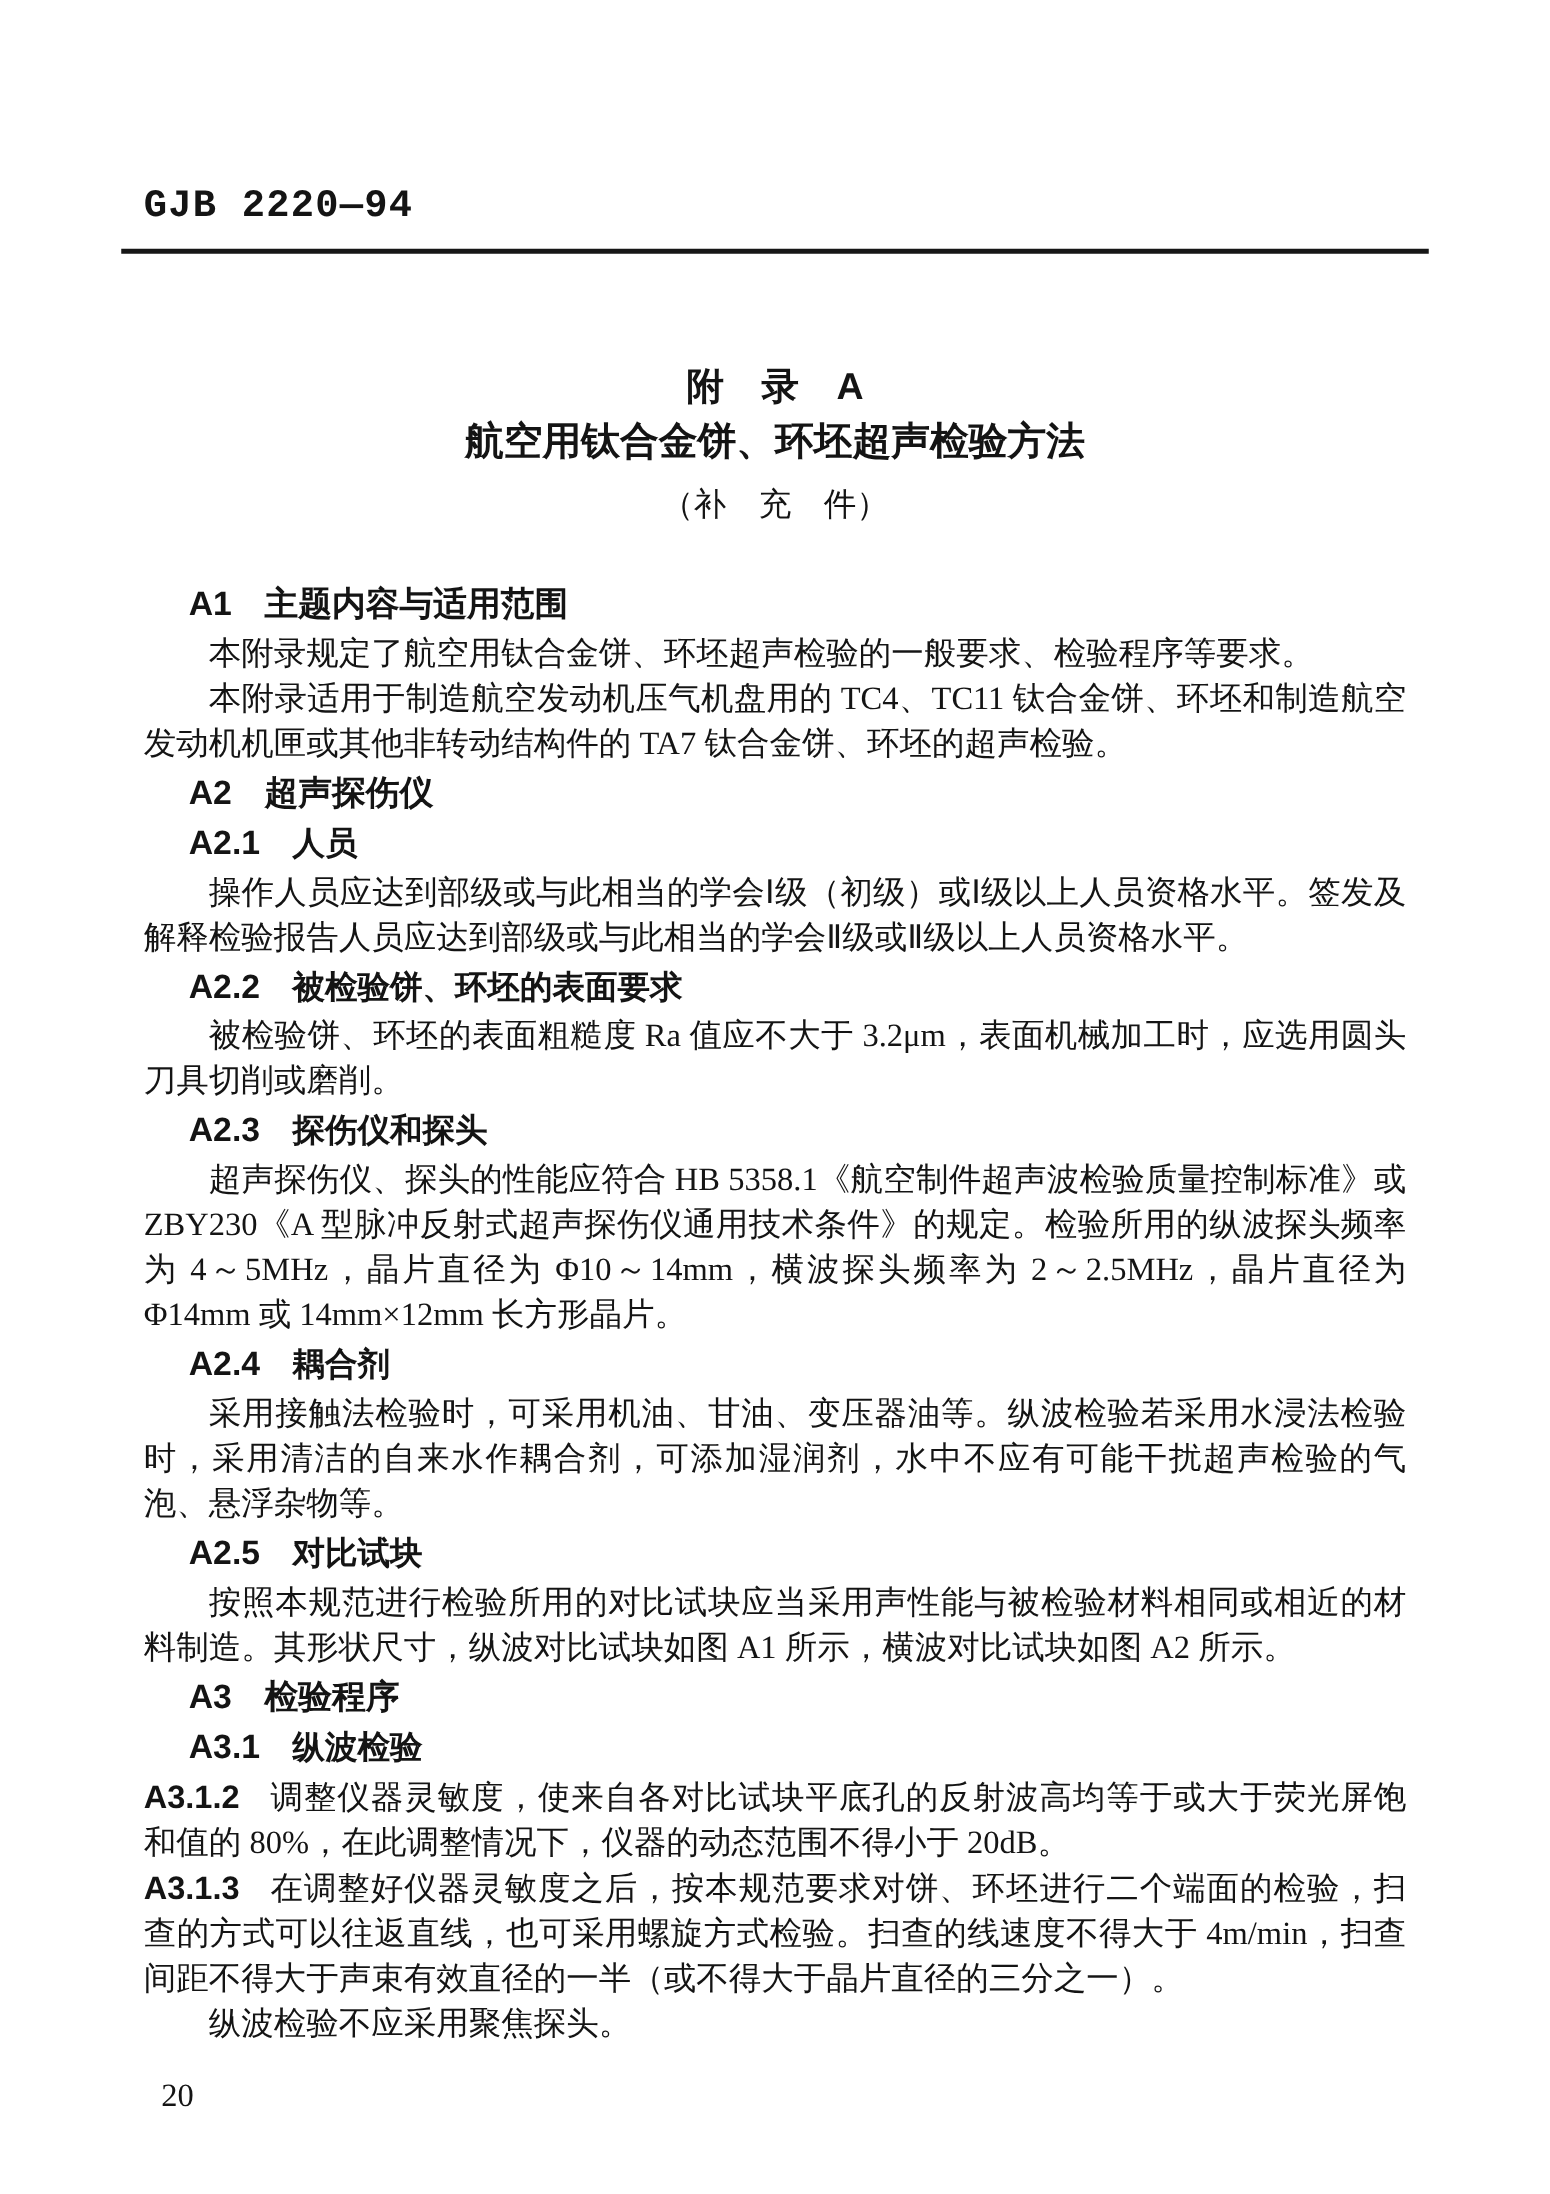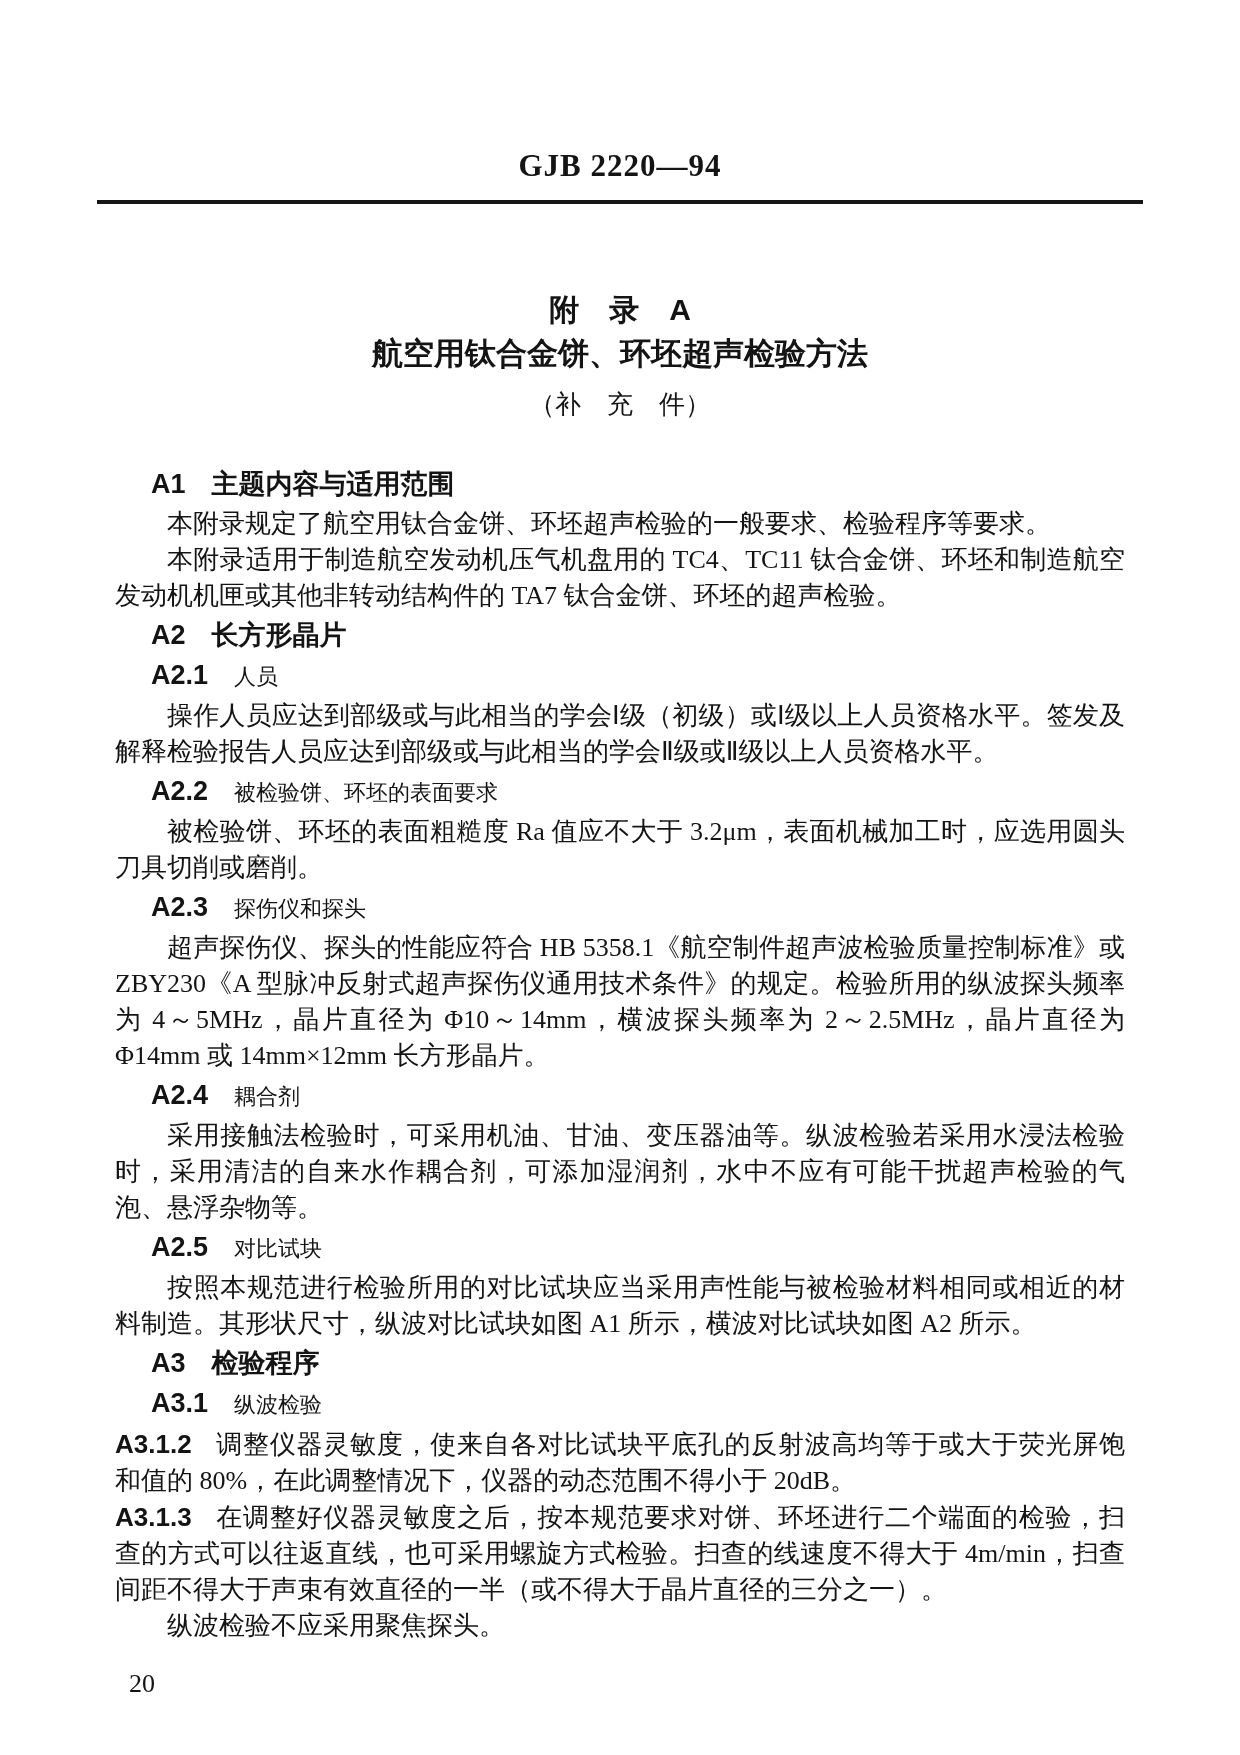--- a/index.html
+++ b/index.html
@@ -13,22 +13,21 @@
     overflow: hidden;
   }
   .page {
     box-sizing: border-box;
     width: 1240px;
     height: 1755px;
     padding: 148px 115px 0 115px;
   }
   
   .doc-number {
-    text-align: center;
-    font-family: Liberation Serif, serif;
+    font-family: Liberation Mono, monospace;
     font-weight: bold;
     font-size: 31px;
     letter-spacing: 1px;
     margin-bottom: 16px;
   }
   .header-rule {
     height: 4px;
     background: #161616;
     margin: 0 -18px;
   }
@@ -73,22 +72,22 @@
     margin-right: 26px;
     white-space: nowrap;
     margin-left: 36px;
   }
   .h1 .ttl {
     font-family: "Liberation Sans", sans-serif;
     font-weight: bold;
     font-size: 27px;
   }
   .h2 .ttl {
-    font-size: 22px;
-    font-weight: normal;
+    font-size: 26px;
+    font-weight: bold;
   }
   .para {
     margin: 0;
     text-indent: 2em;
   }
   .clause {
     margin: 0;
     text-indent: 0;
   }
   .clause .cnum {
@@ -121,21 +120,21 @@
     <div class="h1">
       <span class="num">A1</span>
       <span class="ttl">主题内容与适用范围</span>
     </div>
 
     <p class="para">本附录规定了航空用钛合金饼、环坯超声检验的一般要求、检验程序等要求。</p>
     <p class="para">本附录适用于制造航空发动机压气机盘用的 TC4、TC11 钛合金饼、环坯和制造航空发动机机匣或其他非转动结构件的 TA7 钛合金饼、环坯的超声检验。</p>
 
     <div class="h1">
       <span class="num">A2</span>
-      <span class="ttl">长方形晶片</span>
+      <span class="ttl">超声探伤仪</span>
     </div>
 
     <div class="h2">
       <span class="num">A2.1</span>
       <span class="ttl">人员</span>
     </div>
 
     <p class="para">操作人员应达到部级或与此相当的学会Ⅰ级（初级）或Ⅰ级以上人员资格水平。签发及解释检验报告人员应达到部级或与此相当的学会Ⅱ级或Ⅱ级以上人员资格水平。</p>
 
     <div class="h2">

